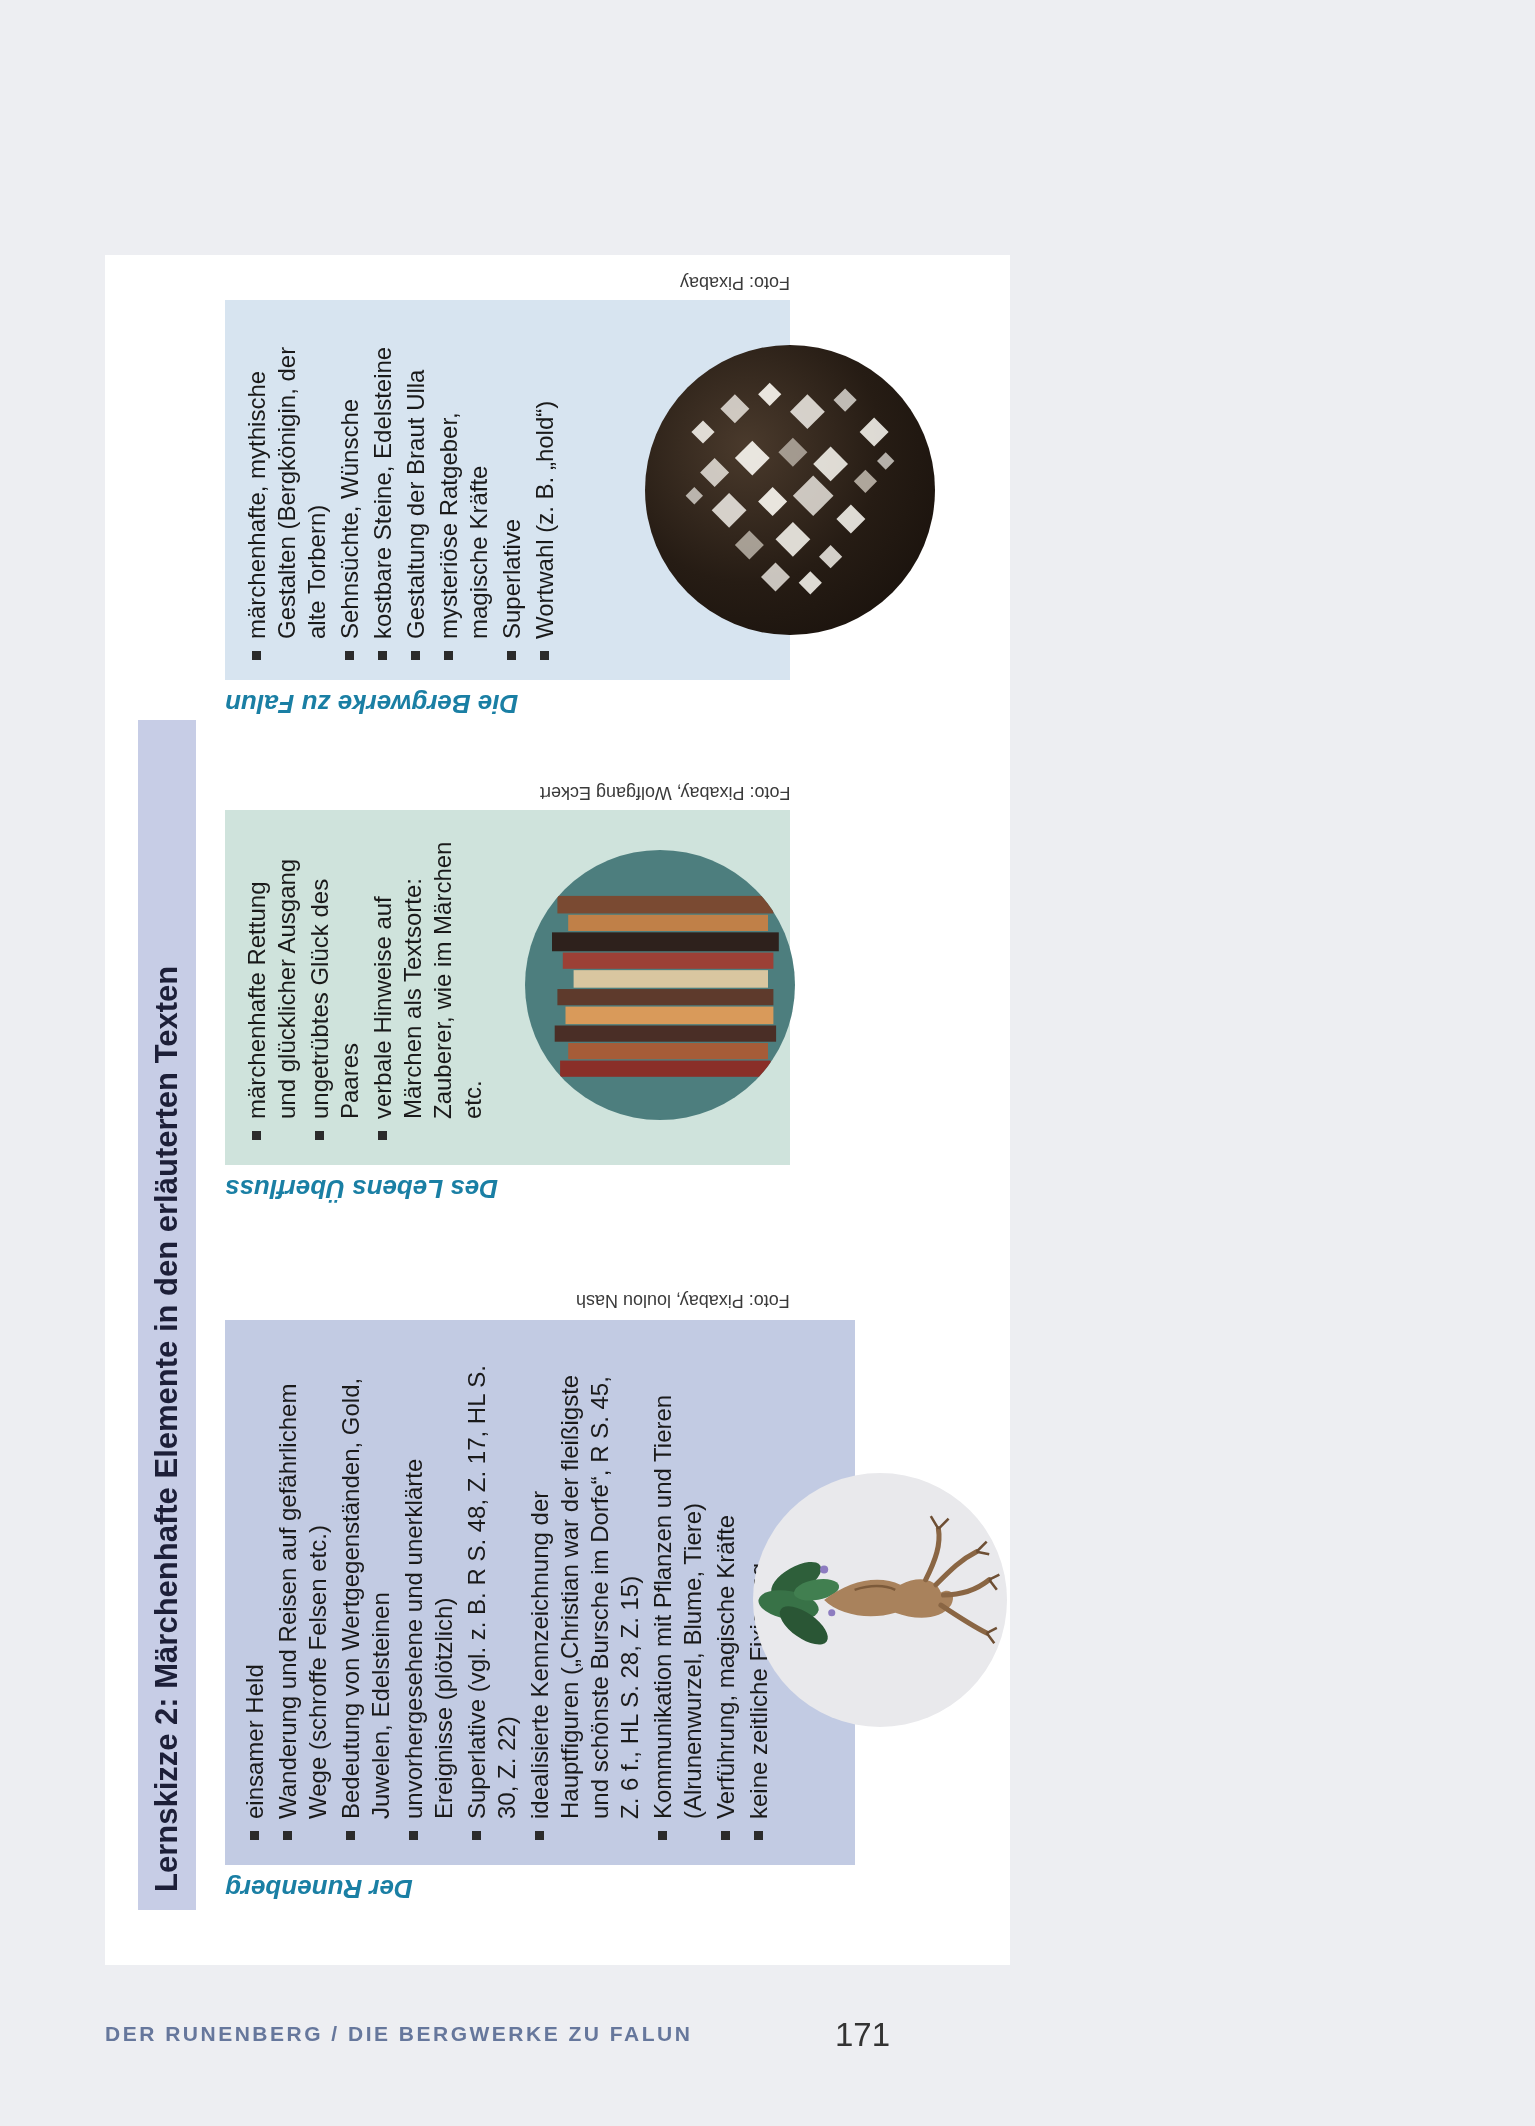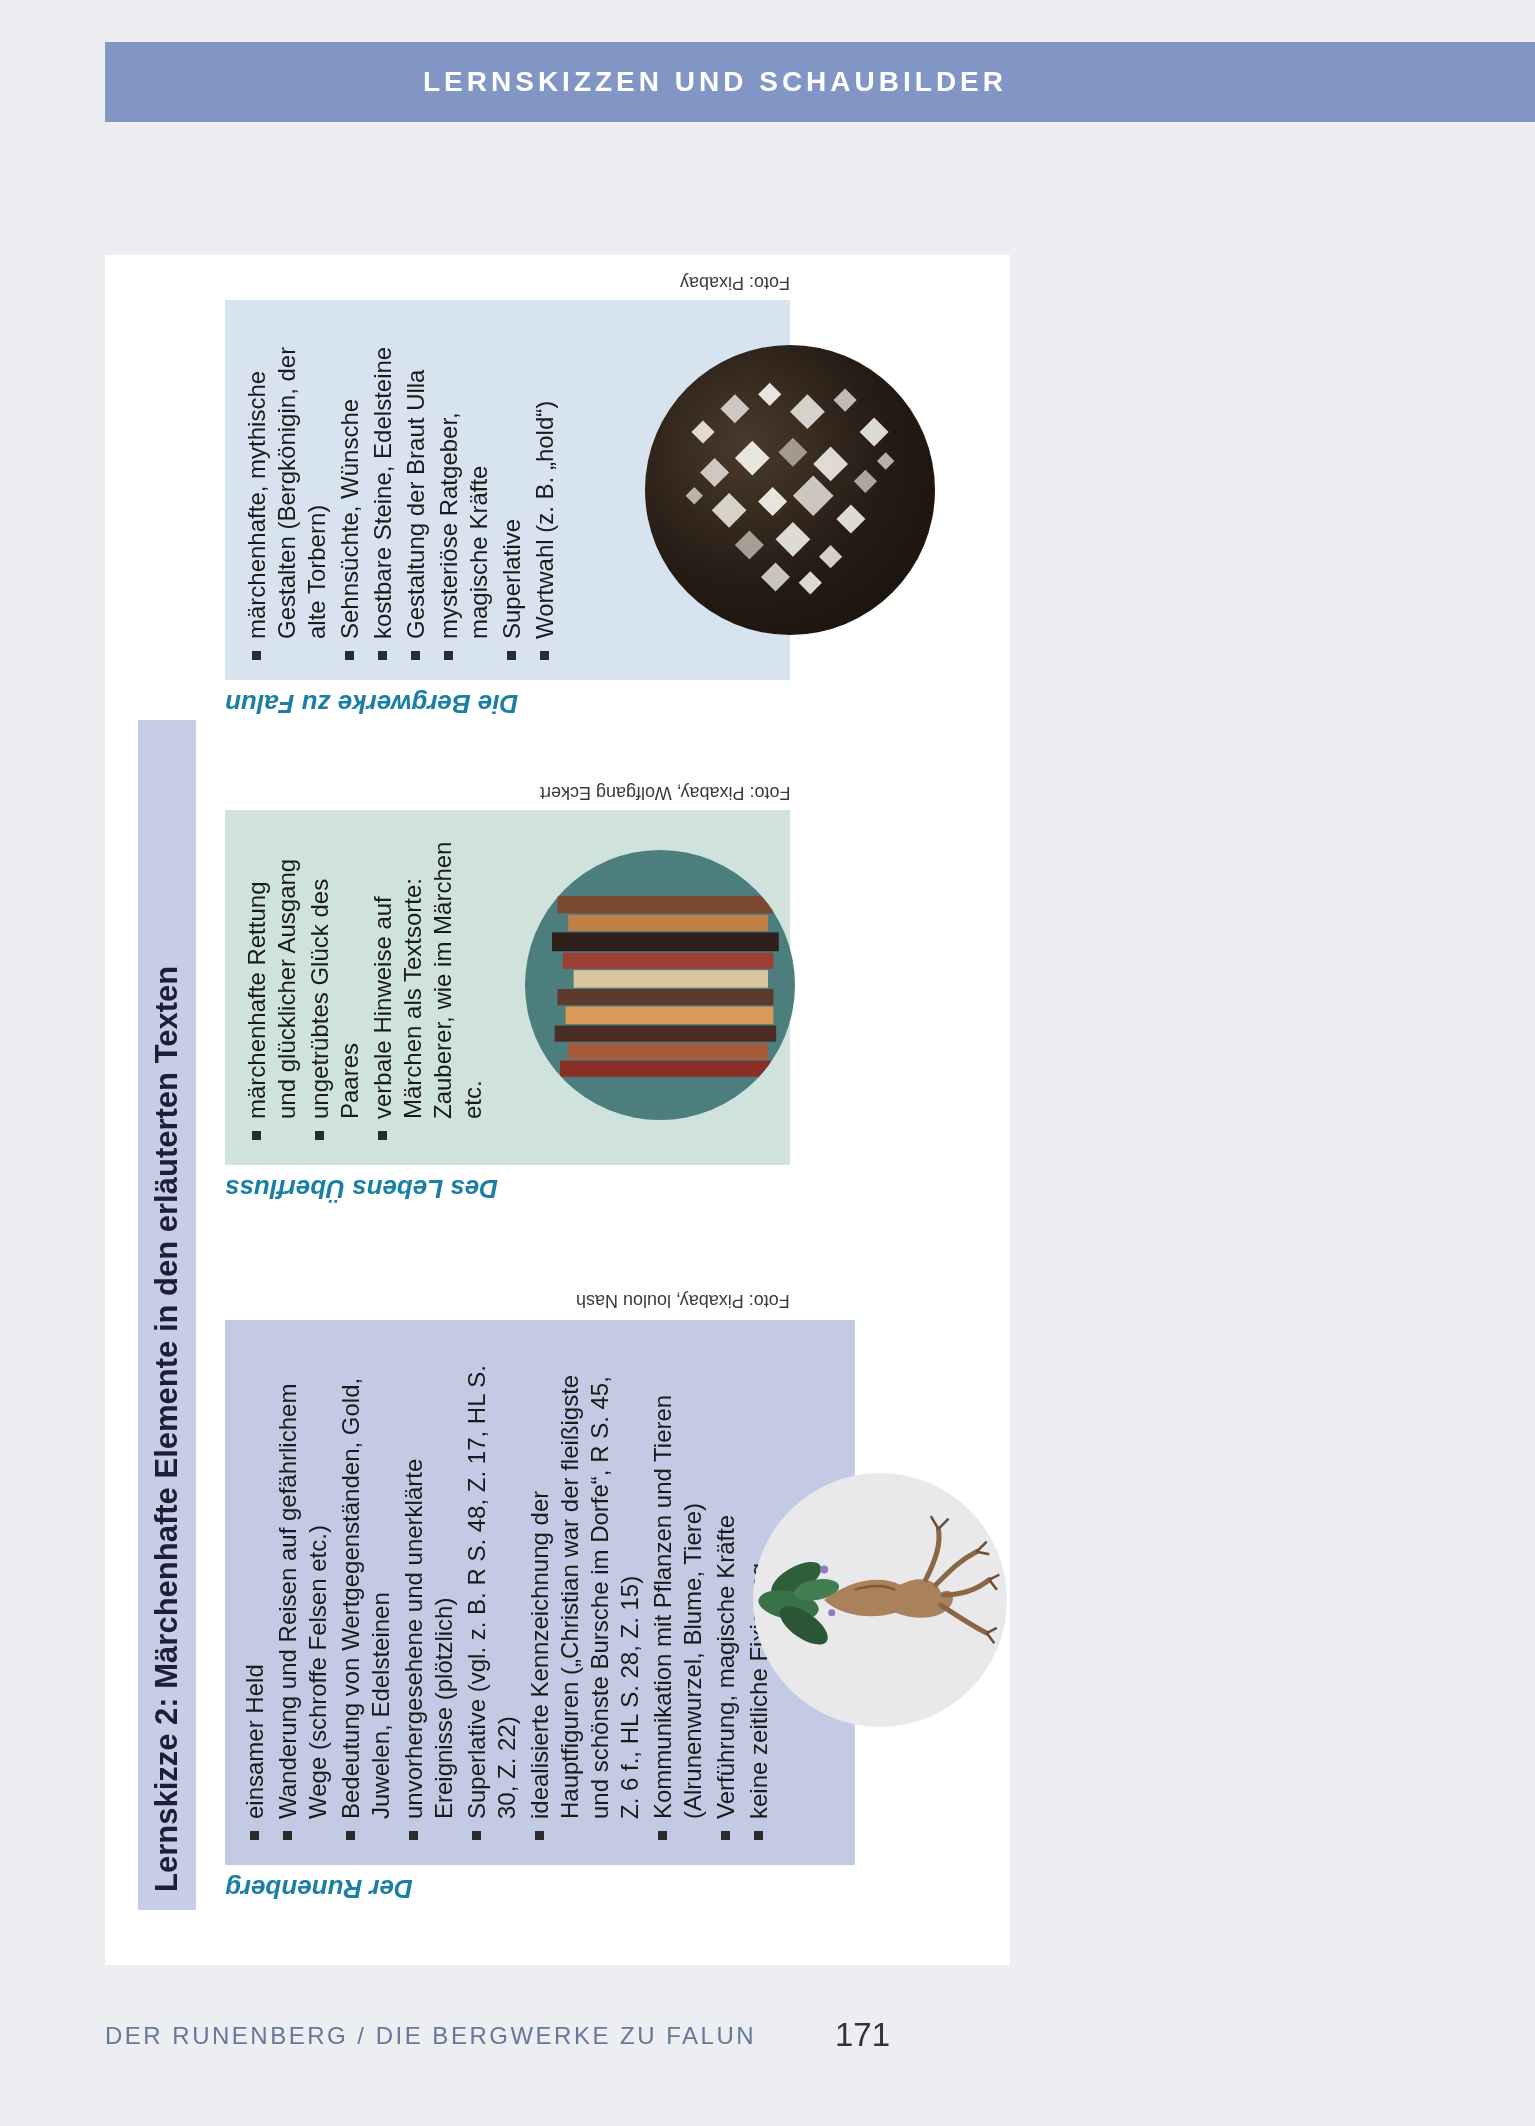--- a/index.html
+++ b/index.html
@@ -84,35 +84,32 @@
     font-size: 26px; font-style: italic; font-weight: bold;
     color: #1a7fa4; white-space: nowrap; z-index: 3;
     display: inline-block;
   }
   .btitle1 { top: 688px; }
   .btitle2 { top: 1173px; }
   .btitle3 { top: 1873px; }
   
   .footer-left {
     position: absolute; left: 105px; top: 2022px;
-    font-size: 24px; font-weight: normal; letter-spacing: 2.5px; color: #66779c;
+    font-size: 21px; font-weight: bold; letter-spacing: 2.5px; color: #66779c;
   }
   .footer-num {
     position: absolute; left: 835px; top: 2016px;
     font-size: 33px; color: #333333;
   }
 </style>
 </head>
 <body>
 
 <div class="page">
 
-  <div class="header-band">
-    <span>LERNSKIZZEN UND SCHAUBILDER</span>
-  </div>
 
   <div class="panel"></div>
 
   <div class="title-strip"></div>
   <div class="vtitle">Lernskizze 2: Märchenhafte Elemente in den erläuterten Texten</div>
 
   <div class="box box1"></div>
   <div class="rlist rlist1">
 
       <div class="bullet-item">

